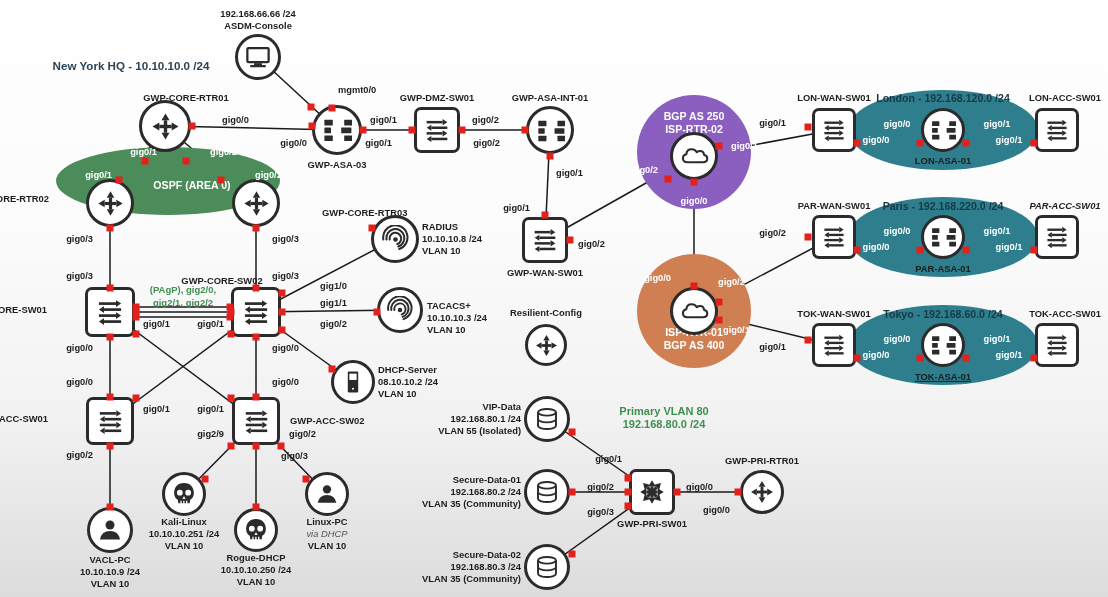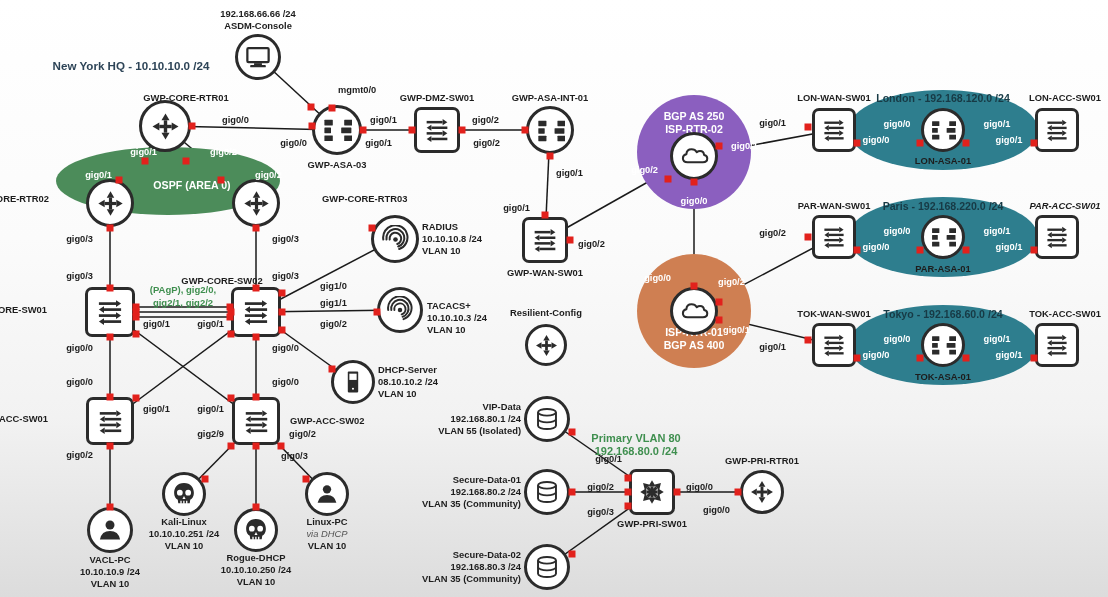--- a/index.html
+++ b/index.html
@@ -138,21 +138,21 @@
             <polygon points="50,8 63,30 37,30" fill="#2b2b2b"></polygon>
             <line x1="50" y1="50" x2="50" y2="70" stroke="#2b2b2b" stroke-width="11" stroke-linecap="butt"></line>
             <polygon points="50,92 37,70 63,70" fill="#2b2b2b"></polygon>
             <line x1="50" y1="50" x2="30" y2="50" stroke="#2b2b2b" stroke-width="11" stroke-linecap="butt"></line>
             <polygon points="8,50 30,37 30,63" fill="#2b2b2b"></polygon>
             <line x1="50" y1="50" x2="70" y2="50" stroke="#2b2b2b" stroke-width="11" stroke-linecap="butt"></line>
             <polygon points="92,50 70,63 70,37" fill="#2b2b2b"></polygon>
           </svg>
         </div>
       </div>
-      <div class="lbl r" style="left: 322px; top: 199px; transform: translate(0px, -50%);">GWP-CORE-RTR03</div>
+      <div class="lbl r" style="left: 322px; top: 213px; transform: translate(0px, -50%);">GWP-CORE-RTR03</div>
       <div class="node" style="left: 337px; top: 130px;">
         <div class="nc" style="width: 50px; height: 50px;">
           <svg class="ico" width="30" height="30" viewBox="0 0 100 100">
             <rect x="8" y="16" width="28" height="19" rx="1.5" fill="#2b2b2b"></rect>
             <rect x="74" y="16" width="28" height="19" rx="1.5" fill="#2b2b2b"></rect>
             <rect x="142" y="16" width="22" height="19" rx="1.5" fill="#2b2b2b"></rect>
             <rect x="8" y="42" width="22" height="19" rx="1.5" fill="#2b2b2b"></rect>
             <rect x="64" y="42" width="34" height="19" rx="1.5" fill="#2b2b2b"></rect>
             <rect x="144" y="42" width="20" height="19" rx="1.5" fill="#2b2b2b"></rect>
             <rect x="8" y="68" width="28" height="19" rx="1.5" fill="#2b2b2b"></rect>
@@ -337,21 +337,21 @@
             <rect x="142" y="16" width="22" height="19" rx="1.5" fill="#2b2b2b"></rect>
             <rect x="8" y="42" width="22" height="19" rx="1.5" fill="#2b2b2b"></rect>
             <rect x="64" y="42" width="34" height="19" rx="1.5" fill="#2b2b2b"></rect>
             <rect x="144" y="42" width="20" height="19" rx="1.5" fill="#2b2b2b"></rect>
             <rect x="8" y="68" width="28" height="19" rx="1.5" fill="#2b2b2b"></rect>
             <rect x="74" y="68" width="28" height="19" rx="1.5" fill="#2b2b2b"></rect>
             <rect x="142" y="68" width="22" height="19" rx="1.5" fill="#2b2b2b"></rect>
           </svg>
         </div>
       </div>
-      <div class="lbl" style="left: 943px; top: 377px;">TOK-ASA-01</div>
+      <div class="lbl" style="left: 943px; top: 377px; text-decoration: underline;">TOK-ASA-01</div>
       <div class="node" style="left: 1057px; top: 345px;">
         <div class="nb" style="width: 44px; height: 44px;">
           <svg class="ico" width="26" height="26" viewBox="0 0 100 100">
             <line x1="13" y1="22" x2="70" y2="22" stroke="#2b2b2b" stroke-width="9"></line>
             <polygon points="87,22 70,11 70,33" fill="#2b2b2b"></polygon>
             <line x1="87" y1="42" x2="30" y2="42" stroke="#2b2b2b" stroke-width="9"></line>
             <polygon points="13,42 30,31 30,53" fill="#2b2b2b"></polygon>
             <line x1="13" y1="62" x2="70" y2="62" stroke="#2b2b2b" stroke-width="9"></line>
             <polygon points="87,62 70,51 70,73" fill="#2b2b2b"></polygon>
             <line x1="87" y1="82" x2="30" y2="82" stroke="#2b2b2b" stroke-width="9"></line>
@@ -657,21 +657,21 @@
       <div class="port" style="left: 289px; top: 434px; transform: translate(0px, -50%);">gig0/2</div>
       <div class="port" style="left: 622px; top: 459px; transform: translate(-100%, -50%);">gig0/1</div>
       <div class="port" style="left: 614px; top: 487px; transform: translate(-100%, -50%);">gig0/2</div>
       <div class="port" style="left: 614px; top: 512px; transform: translate(-100%, -50%);">gig0/3</div>
       <div class="port" style="left: 686px; top: 487px; transform: translate(0px, -50%);">gig0/0</div>
       <div class="port" style="left: 703px; top: 510px; transform: translate(0px, -50%);">gig0/0</div>
     </div>
   <div id="ann-layer">
       <div class="ztitle" style="left: 183px; top: 296px; color: rgb(63, 143, 79); font-size: 9.5px;">(PAgP), gig2/0,
 gig2/1, gig2/2</div>
-      <div class="ztitle" style="left: 636px; top: 418px; color: rgb(63, 143, 79); font-size: 11px; margin-top: 27px;">Primary VLAN 80
+      <div class="ztitle" style="left: 664px; top: 418px; color: rgb(63, 143, 79); font-size: 11px;">Primary VLAN 80
 192.168.80.0 /24</div>
     </div>
   <div id="dots-layer">
       <div class="dot" style="left: 311px; top: 107px;"></div>
       <div class="dot" style="left: 332px; top: 108px;"></div>
       <div class="dot" style="left: 192px; top: 126px;"></div>
       <div class="dot" style="left: 312px; top: 126px;"></div>
       <div class="dot" style="left: 145px; top: 161px;"></div>
       <div class="dot" style="left: 119px; top: 180px;"></div>
       <div class="dot" style="left: 186px; top: 161px;"></div>

